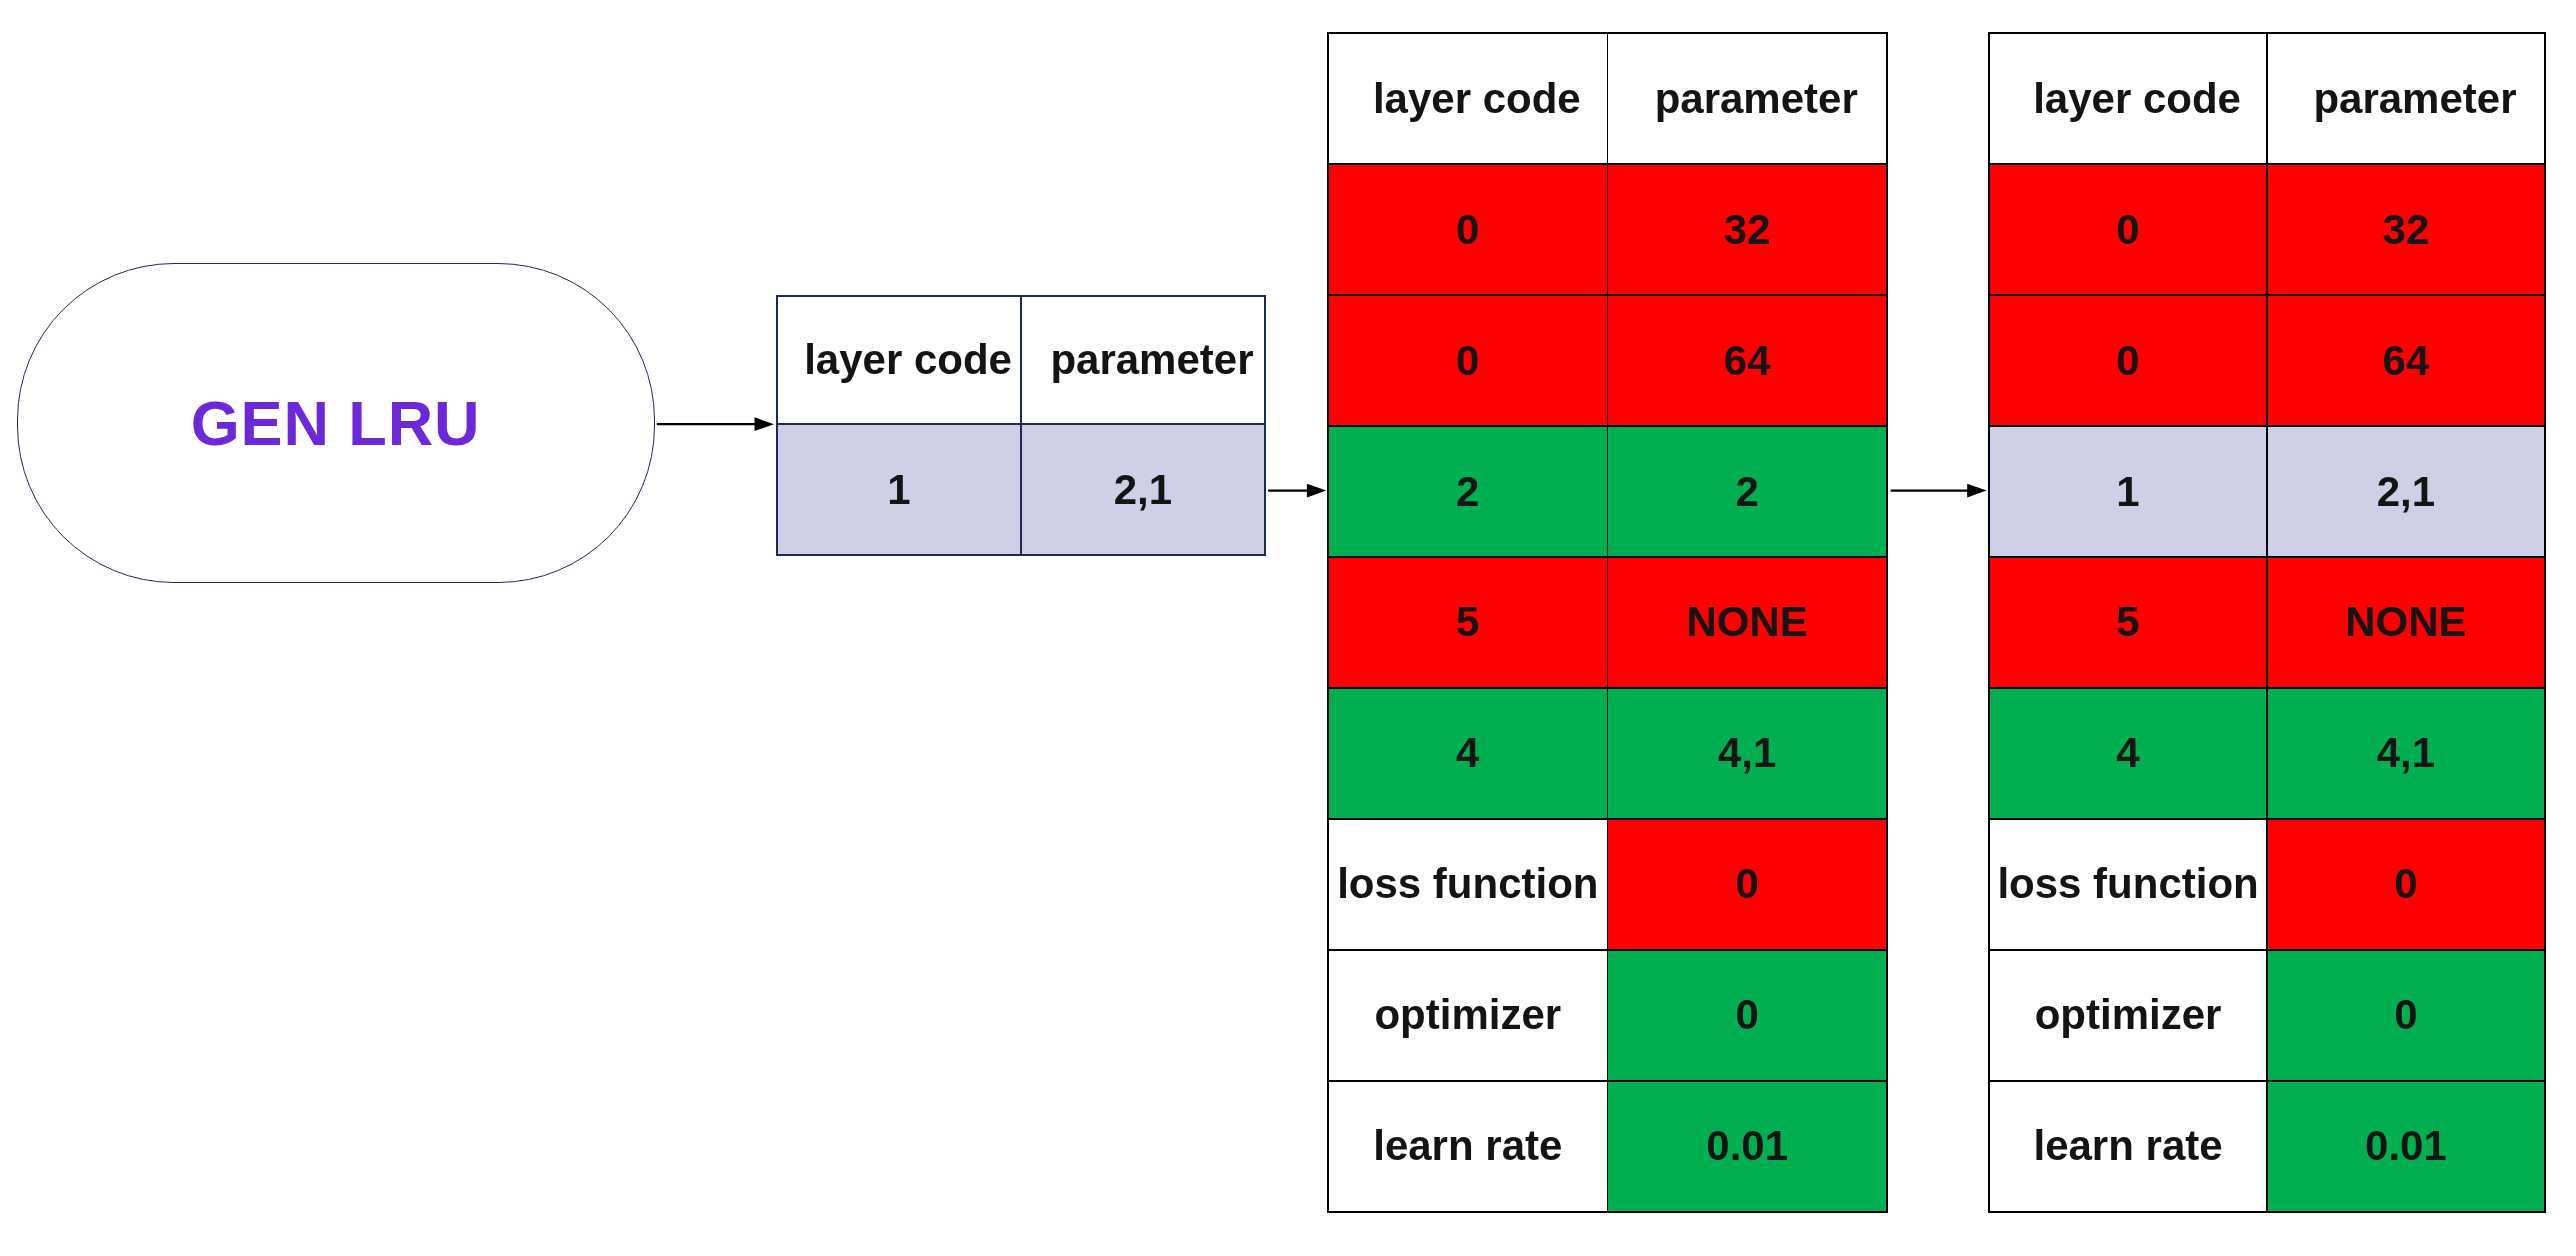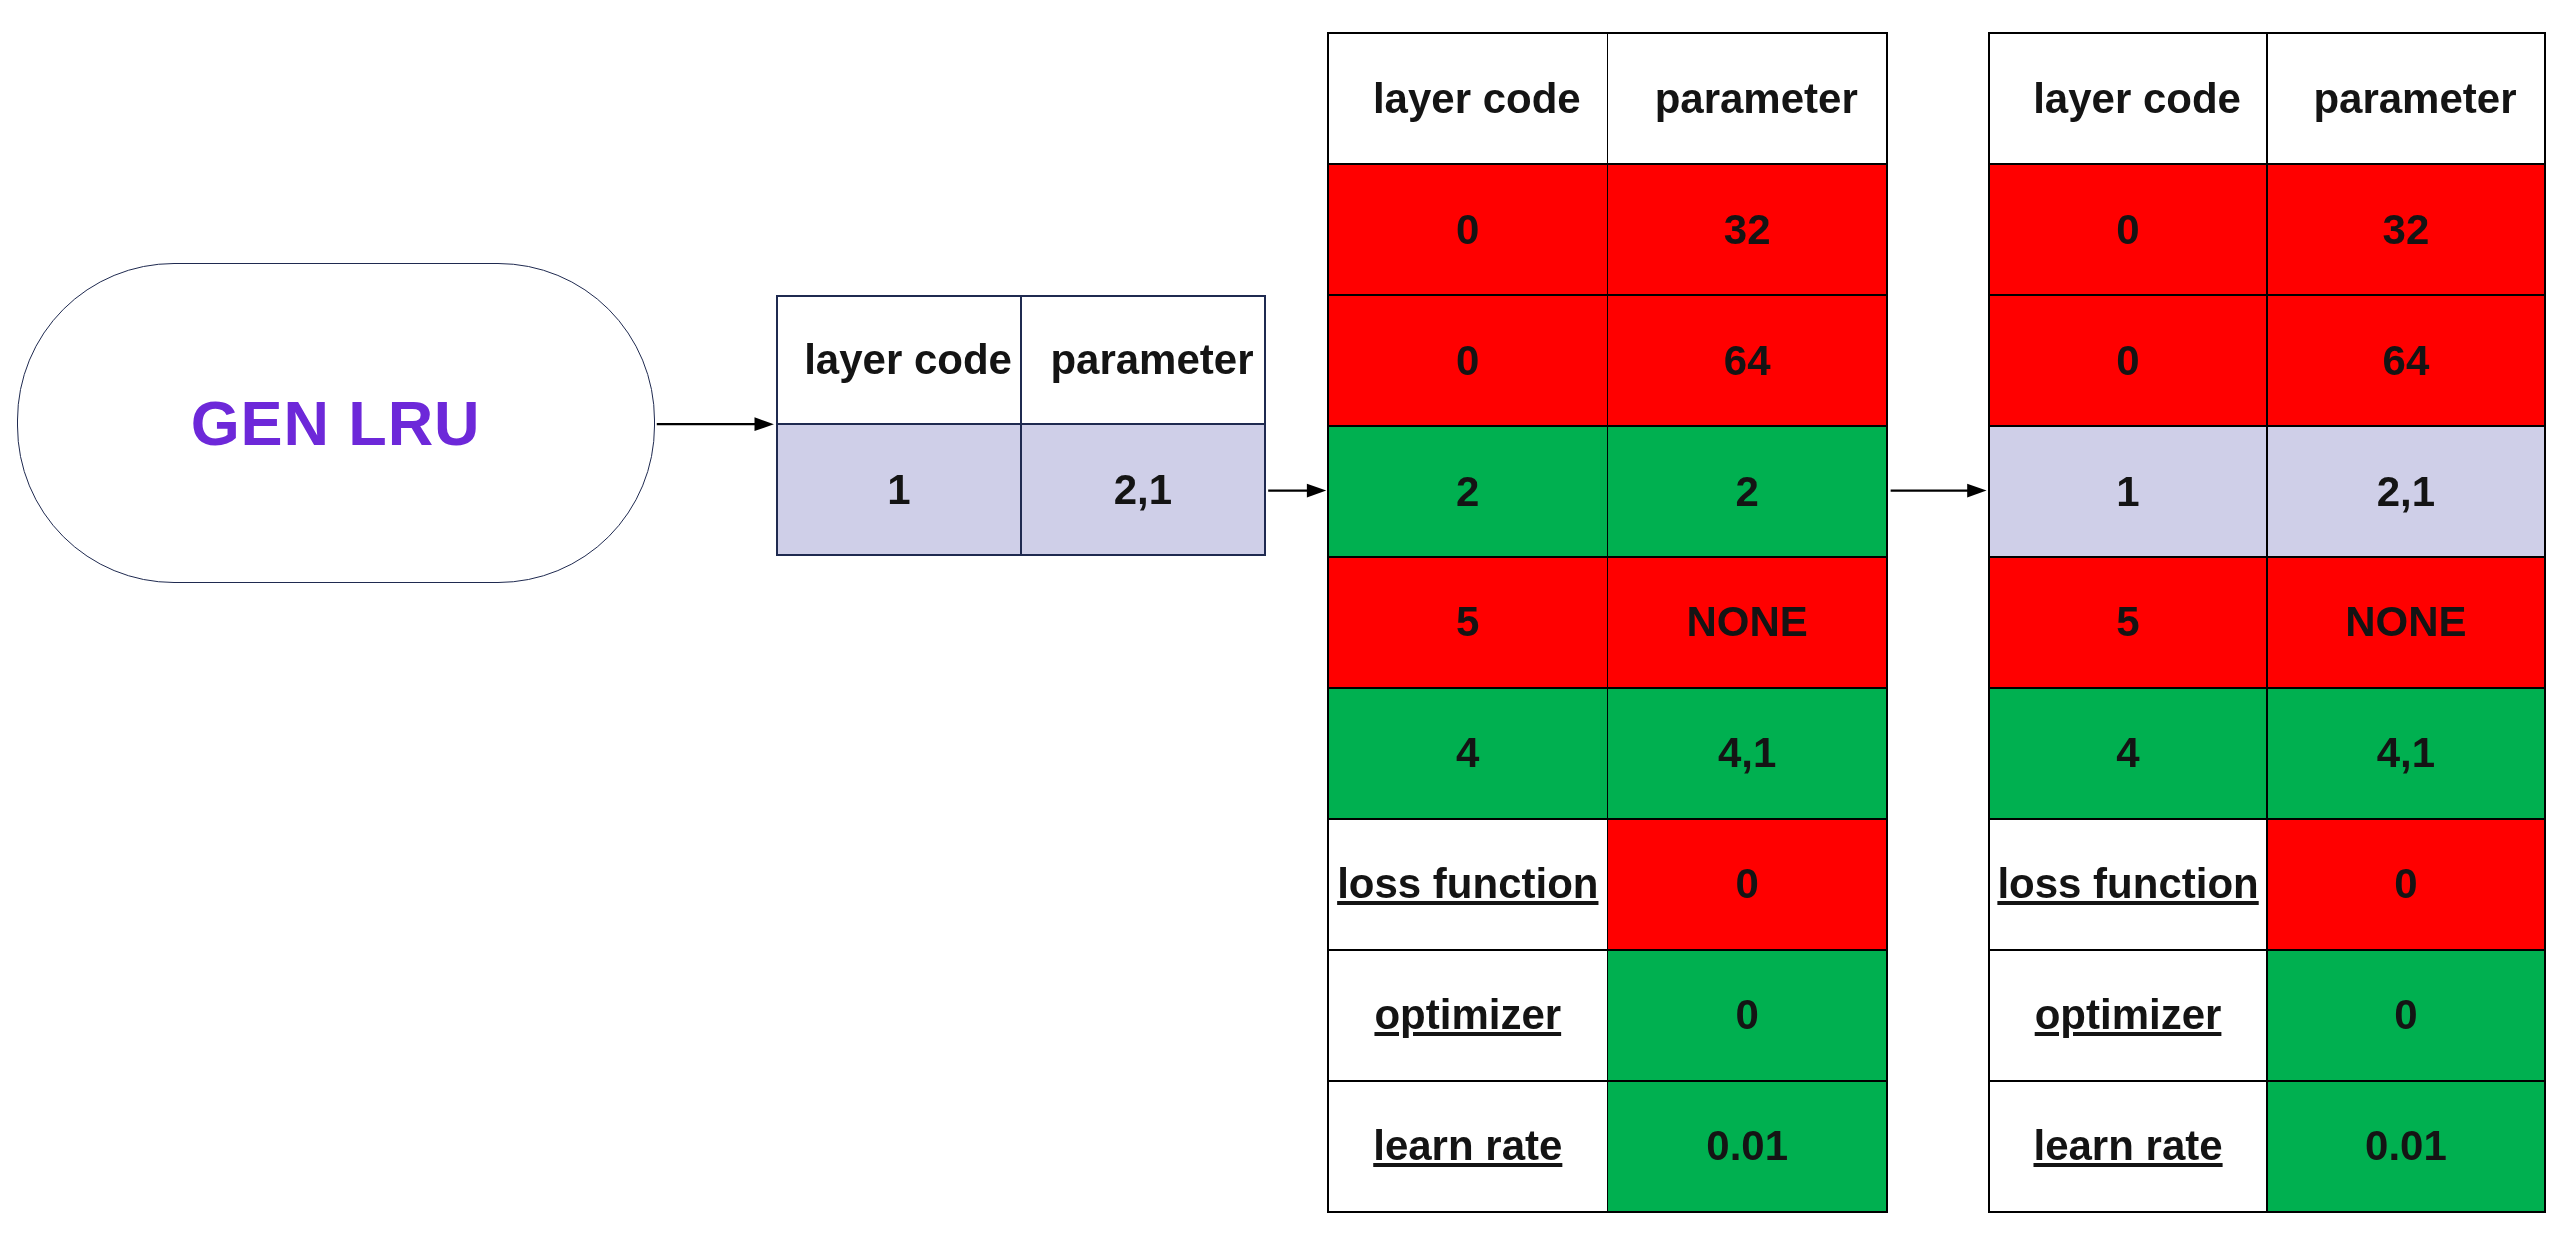--- a/index.html
+++ b/index.html
@@ -30,21 +30,21 @@
     display:grid;
     box-sizing:border-box;
   }
   .tbl .cell{
     display:flex;align-items:center;justify-content:center;
     font-size:42px;font-weight:700;
     background:#ffffff;
     overflow:hidden;white-space:nowrap;
   }
   .cell[data-state="header"]{background:#ffffff;padding-left:18px;}
-  .cell[data-state="plain"]{background:#ffffff;text-decoration:underline;}
+  .cell[data-state="plain"]{background:#ffffff;}
   .cell[data-state="bad"]{background:#ff0000;}
   .cell[data-state="good"]{background:#00b050;}
   .cell[data-state="selected"]{background:#cfcfe8;}
   
   .tbl.gene{
     left:776px;top:295px;width:490px;height:261px;
     grid-template-columns:1fr 1fr;
     grid-template-rows:49fr 50fr;
     background:#1f2a50;
     border:2.8px solid #1f2a50;

